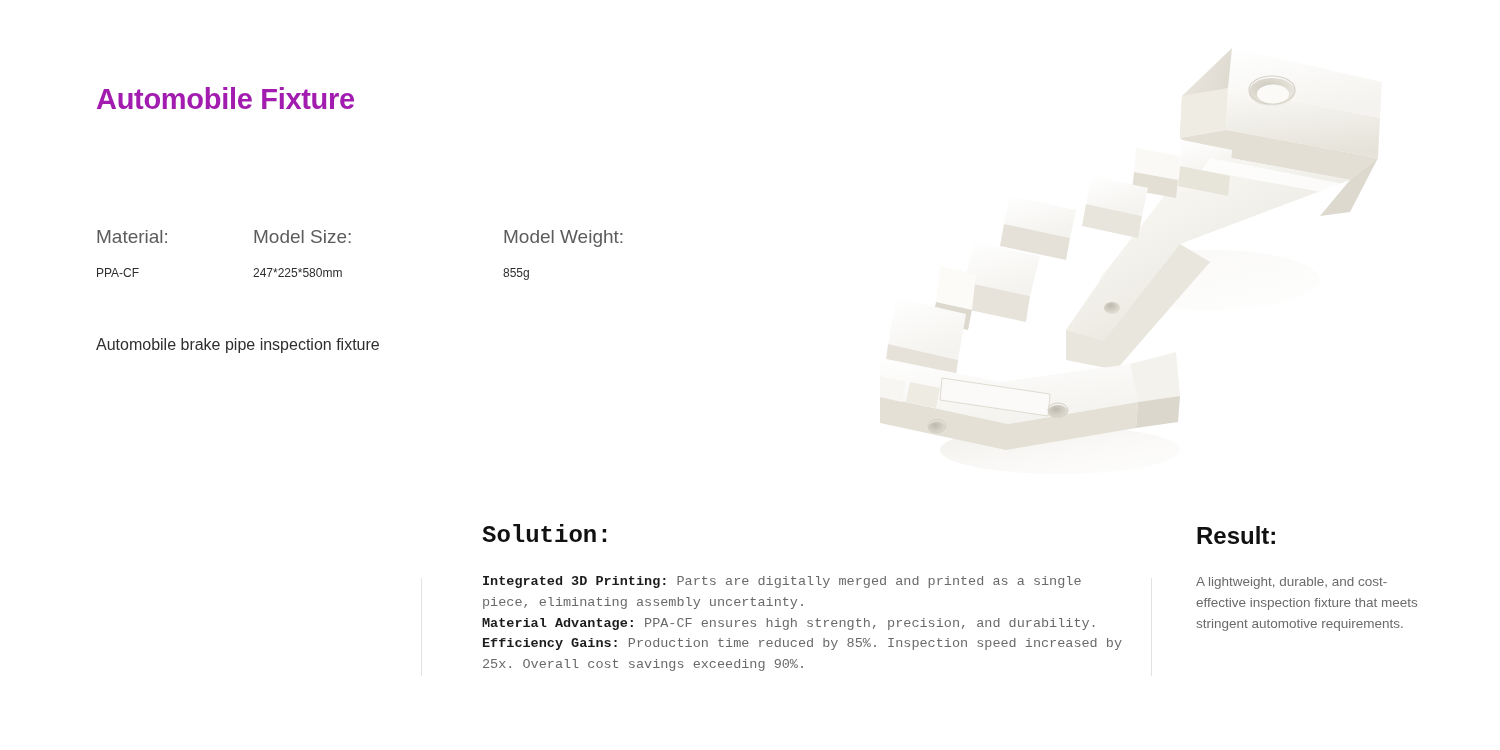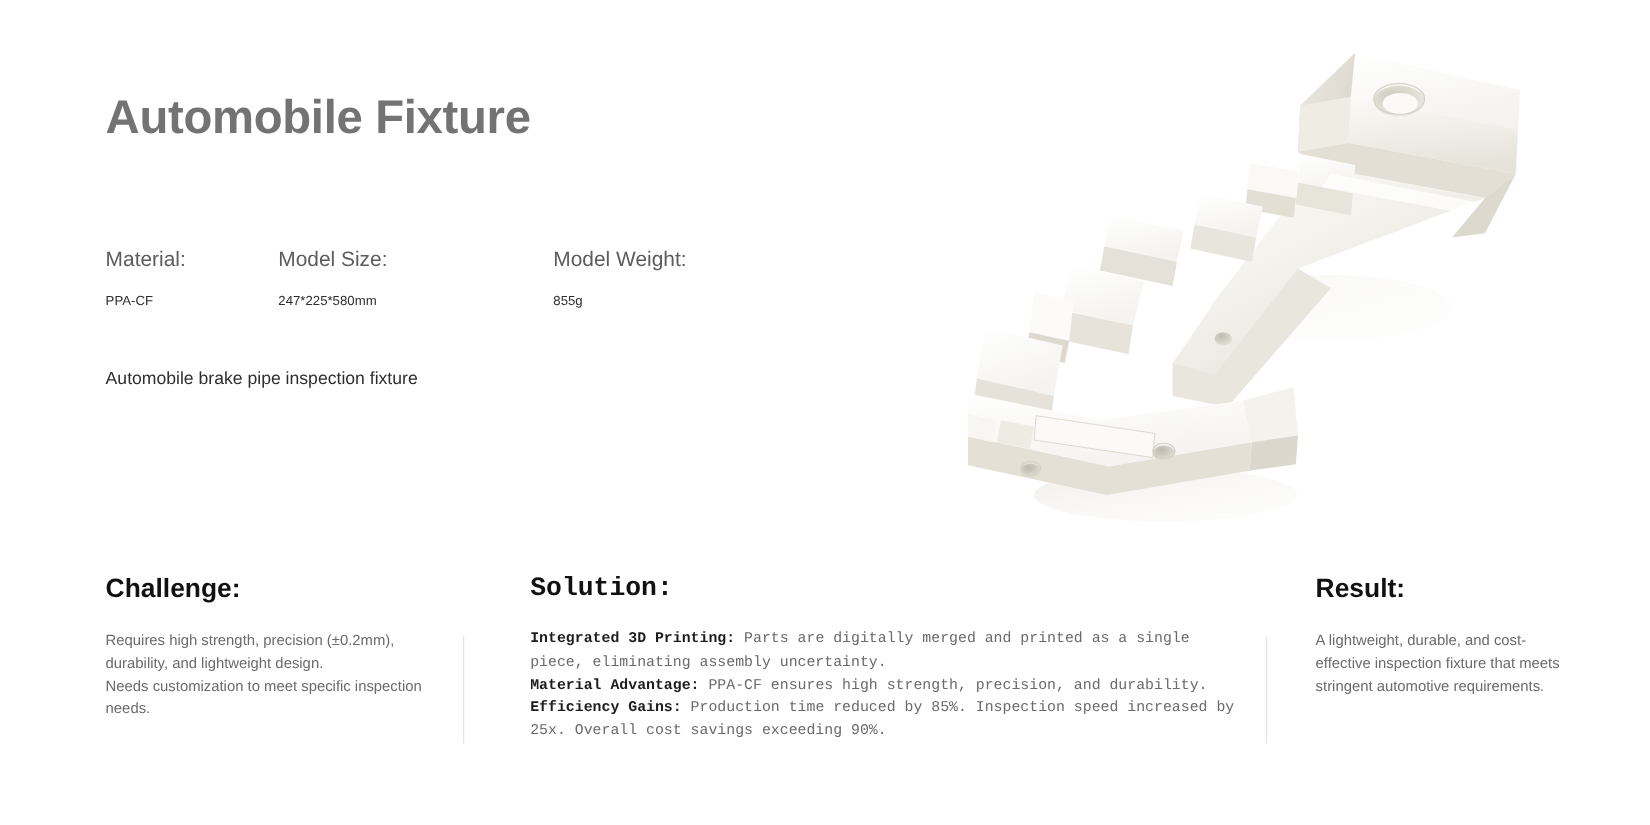--- a/index.html
+++ b/index.html
@@ -14,23 +14,23 @@
     overflow: hidden;
     font-family: "Liberation Sans", "DejaVu Sans", sans-serif;
     -webkit-font-smoothing: antialiased;
   }
 
   
   .page-title {
     position: absolute;
     left: 96px;
     top: 84px;
-    font-size: 43px;
+    font-size: 29px;
     font-weight: 700;
-    color: #737373;
+    color: #a21caf;
     letter-spacing: -0.3px;
     line-height: 1.1;
     white-space: nowrap;
   }
 
   
   .specs {
     position: absolute;
     left: 96px;
     top: 224px;
@@ -258,27 +258,20 @@
 
     <polygon points="330,128 464,154 452,164 322,140" fill="#ffffff" opacity="0.75"></polygon>
   </svg>
 </div>
 
 <div class="bottom">
 
   <div class="divider divider-1"></div>
   <div class="divider divider-2"></div>
 
-  <div class="col col-challenge">
-    <div class="col-heading">Challenge:</div>
-    <div class="col-body">
-      <p>Requires high strength, precision (±0.2mm), durability, and lightweight design.</p>
-      <p>Needs customization to meet specific inspection needs.</p>
-    </div>
-  </div>
 
   <div class="col col-solution">
     <div class="col-heading">Solution:</div>
     <div class="col-body">
       <p>
         <b>Integrated 3D Printing:</b><span> Parts are digitally merged and printed as a single piece, eliminating assembly uncertainty.</span>
       </p>
       <p>
         <b>Material Advantage:</b><span> PPA-CF ensures high strength, precision, and durability.</span>
       </p>

